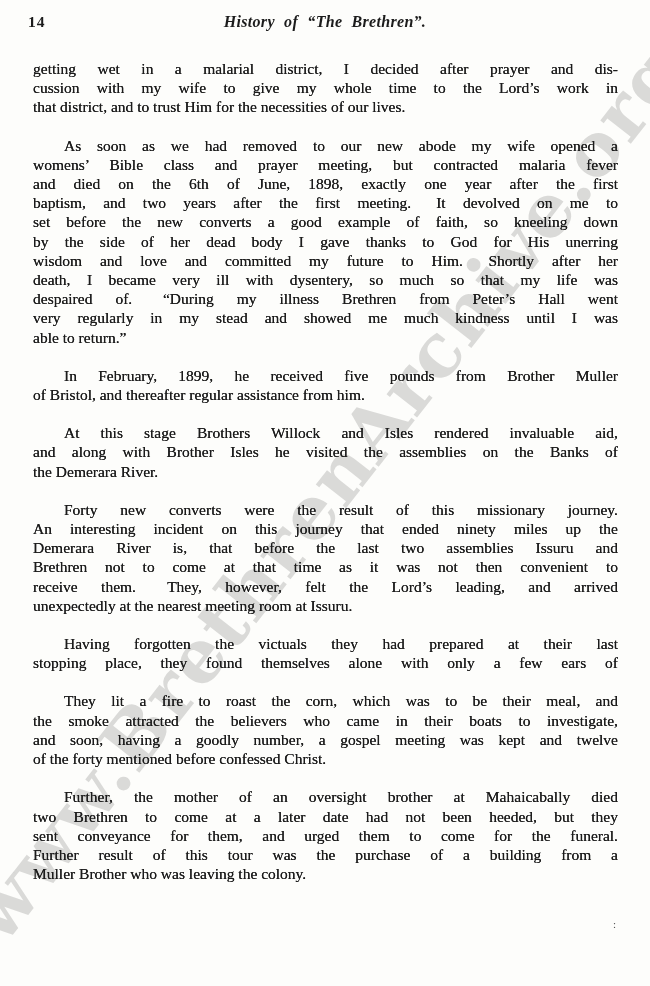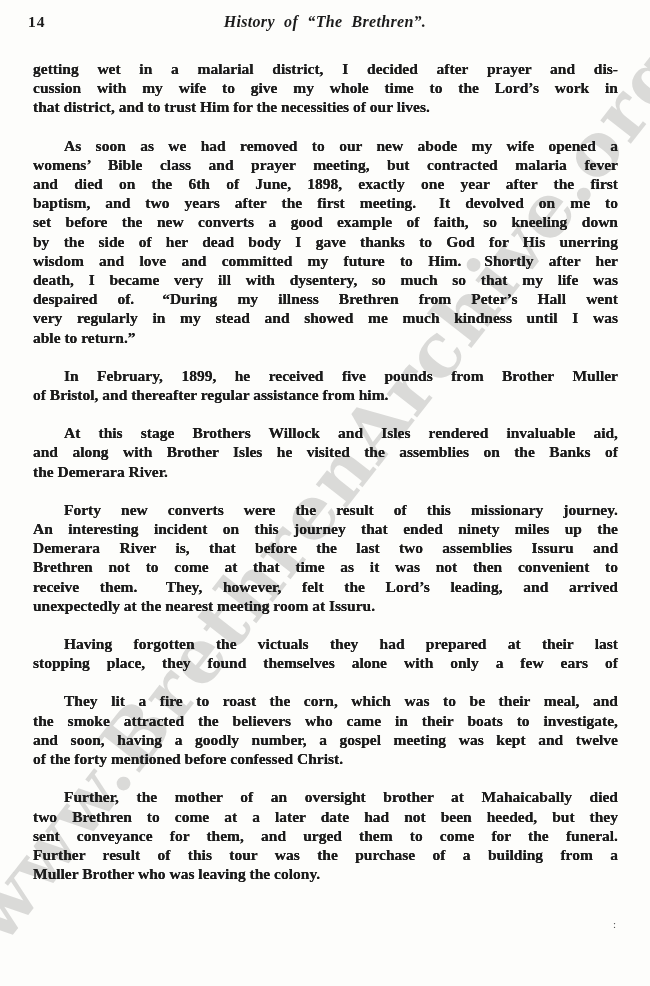--- a/index.html
+++ b/index.html
@@ -68,21 +68,20 @@
     font-size: 15.5px;
     line-height: 19.2px;
     text-shadow: 0 0 0.4px currentColor; 
   }
   .paragraph { margin: 0 0 19px 0; }
   .paragraph:last-child { margin-bottom: 8px; }
   .line {
     text-align: justify;
     text-align-last: justify;
     white-space: normal;
-    font-weight: bold;
   }
   .line.last { text-align-last: left; }
   .line.first-indent { padding-left: 31px; }
   .scan-artifact {
     position: absolute;
     z-index: 2;
     font-size: 11px;
     color: #4a4a4a;
   }
 </style>

